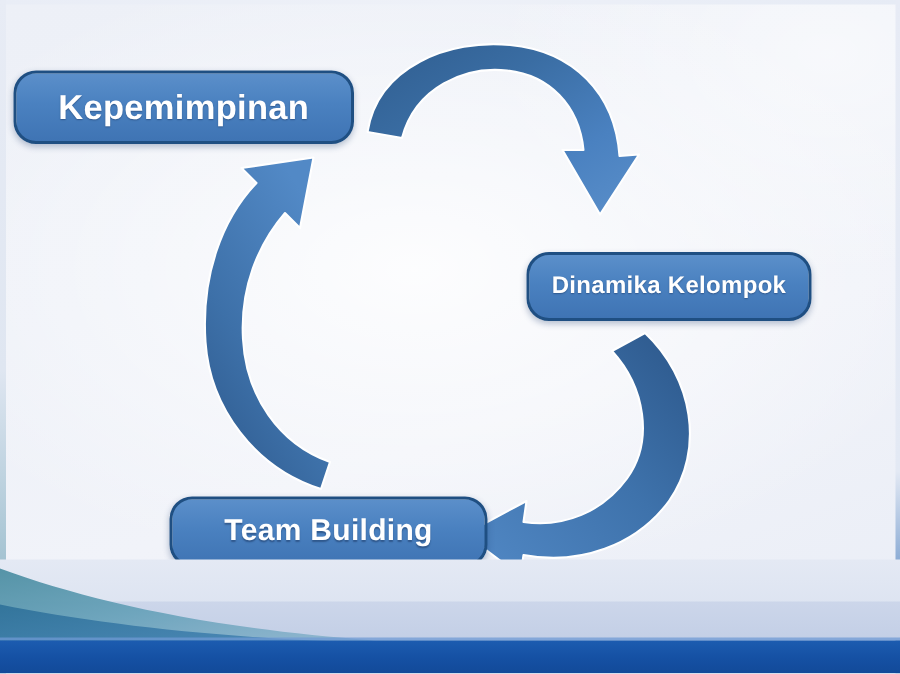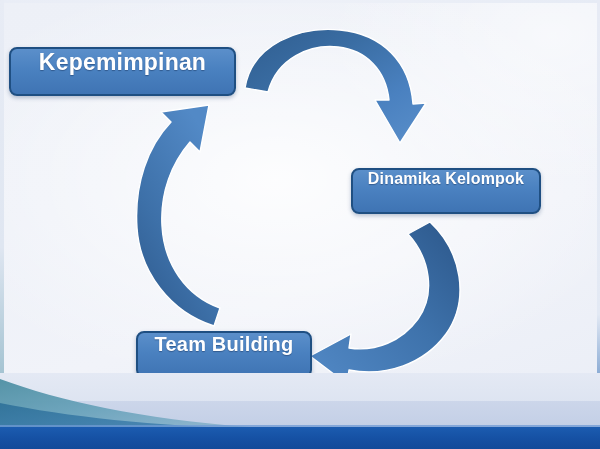--- a/index.html
+++ b/index.html
@@ -83,42 +83,42 @@
     position: absolute;
     left: 0; top: 0;
     width: 600px; height: 76px;
   }
 
   
   .node {
     position: absolute;
     box-sizing: border-box;
     border: 2px solid #1f4f82;
-    border-radius: 8px;
+    border-radius: 15px;
     background: linear-gradient(180deg, #5b8fca 0%, #4a81c0 45%, #3f74b4 100%);
     box-shadow: 0 2px 4px rgba(30,60,110,0.30);
     display: flex;
-    align-items: flex-start;
+    align-items: center;
     justify-content: center;
     color: #ffffff;
     font-weight: bold;
     letter-spacing: 0.2px;
     text-shadow: 0 1px 1px rgba(20,45,85,0.45);
     white-space: nowrap;
   }
   .node.leadership {
     left: 9px;  top: 47px;  width: 227px; height: 49px;
     font-size: 23px;
   }
   .node.dynamics {
     left: 351px; top: 168px; width: 190px; height: 46px;
     font-size: 16px;
   }
   .node.team {
-    left: 136px; top: 331px; width: 176px; height: 47px;
+    left: 113px; top: 331px; width: 212px; height: 47px;
     font-size: 20px;
   }
 
   
   .arrows {
     position: absolute;
     left: 0; top: 0;
     width: 600px; height: 449px;
     pointer-events: none;
   }

